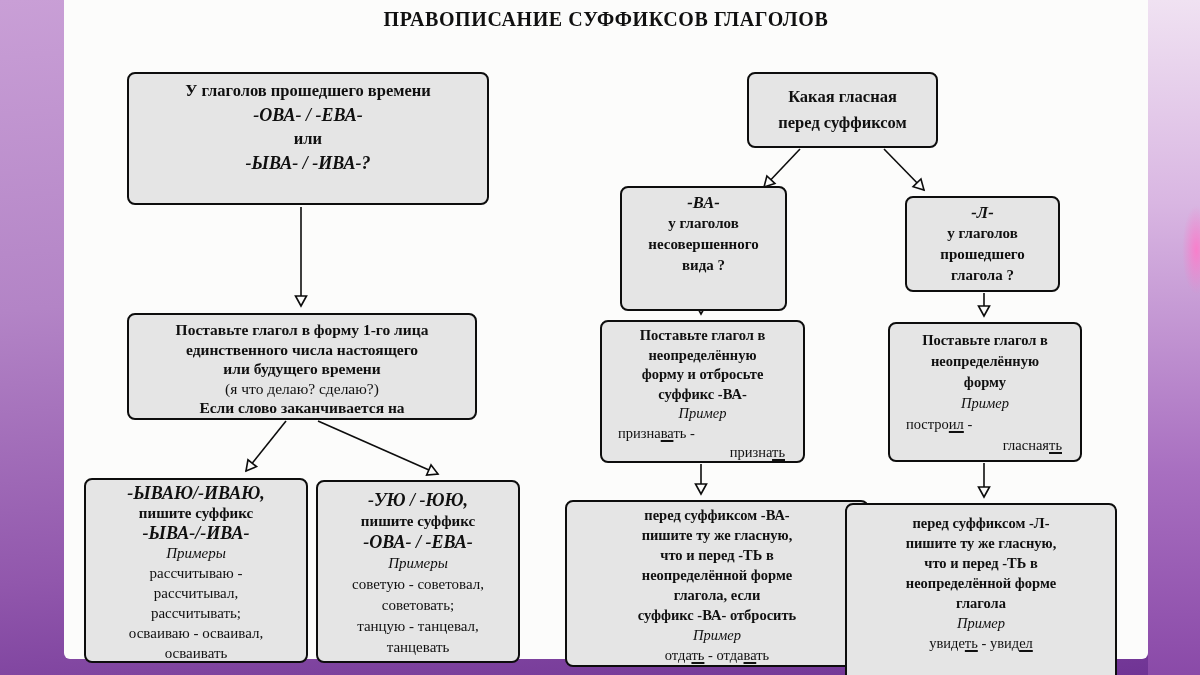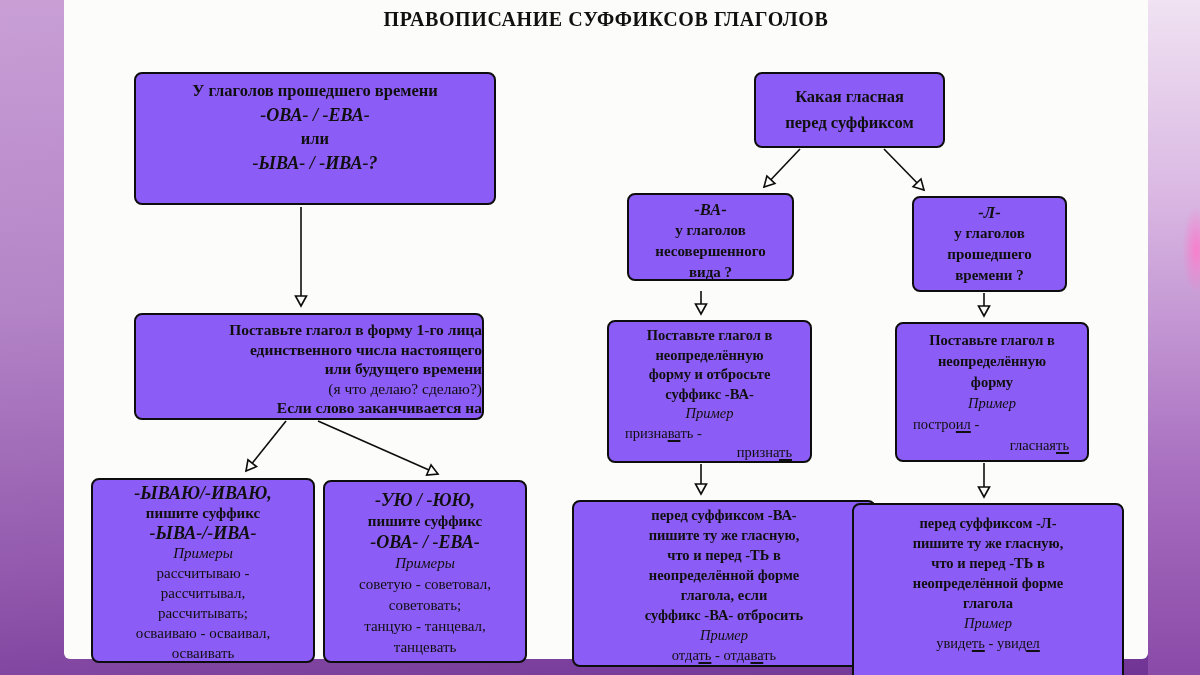--- a/index.html
+++ b/index.html
@@ -24,48 +24,48 @@
     background:#fcfcfb; border-radius:0 0 6px 6px;
   }
   .title {
     position:absolute; left:64px; right:52px; top:8px; z-index:3;
     text-align:center; font-weight:bold; font-size:20px; letter-spacing:0.6px;
   }
   .arrows { position:absolute; left:0; top:0; z-index:1; pointer-events:none; }
   .box {
     position:absolute; z-index:2;
     border:2px solid #0d0d0d; border-radius:8px;
-    background:#8b5cf6; text-align:center;margin-left:7px;
+    background:#e5e5e5; text-align:center;
   }
   .b { font-weight:bold; }
   .i { font-style:italic; }
   .bi { font-weight:bold; font-style:italic; }
   .al { text-align:left; padding-left:10px; }
   .ar { text-align:right; padding-right:12px; }
   .u { text-decoration:underline; text-underline-offset:2px; text-decoration-thickness:1.5px; }
 
   #boxA { left:127px; top:72px;  width:362px; height:133px; font-size:16.5px; padding-top:5px; }
   #boxA .ln { line-height:24px; }
   #boxA .big { font-size:18px; }
 
   #boxB { left:127px; top:313px; width:350px; height:107px; font-size:15.5px; padding-top:5px; }
-  #boxB .ln { line-height:19.5px;text-align:right; }
+  #boxB .ln { line-height:19.5px; }
 
   #boxC { left:84px;  top:478px; width:224px; height:185px; font-size:15px; padding-top:3px; }
   #boxC .ln { line-height:20px; }
   #boxC .big2 { font-size:18px; }
 
   #boxD { left:316px; top:480px; width:204px; height:183px; font-size:15px; padding-top:8px; }
   #boxD .ln { line-height:21px; }
   #boxD .big2 { font-size:18px; }
 
   #boxE { left:747px; top:72px;  width:191px; height:76px;  font-size:16.5px; padding-top:10px; }
   #boxE .ln { line-height:26px; }
 
-  #boxF { left:620px; top:193px; width:167px; height:88px;  font-size:15px; padding-top:4px; }
+  #boxF { left:620px; top:186px; width:167px; height:125px;  font-size:15px; padding-top:4px; }
   #boxF .ln { line-height:21px; }
   #boxF .big2 { font-size:16.5px; }
 
   #boxG { left:905px; top:196px; width:155px; height:96px;  font-size:15px; padding-top:4px; }
   #boxG .ln { line-height:21px; }
   #boxG .big2 { font-size:16.5px; }
 
   #boxH { left:600px; top:320px; width:205px; height:143px; font-size:14.5px; padding:4px 6px; }
   #boxH .ln { line-height:19.5px; }
 
@@ -153,21 +153,21 @@
   <div class="ln bi big2">-ВА-</div>
   <div class="ln b">у глаголов</div>
   <div class="ln b">несовершенного</div>
   <div class="ln b">вида ?</div>
 </div>
 
 <div class="box" id="boxG">
   <div class="ln bi big2">-Л-</div>
   <div class="ln b">у глаголов</div>
   <div class="ln b">прошедшего</div>
-  <div class="ln b">времени ?</div>
+  <div class="ln b">глагола ?</div>
 </div>
 
 <div class="box" id="boxH">
   <div class="ln b">Поставьте глагол в</div>
   <div class="ln b">неопределённую</div>
   <div class="ln b">форму и отбросьте</div>
   <div class="ln b">суффикс -ВА-</div>
   <div class="ln i">Пример</div>
   <div class="ln al"><span>призна</span><span class="u">ва</span><span>ть -</span></div>
   <div class="ln ar"><span>призна</span><span class="u">ть</span></div>

